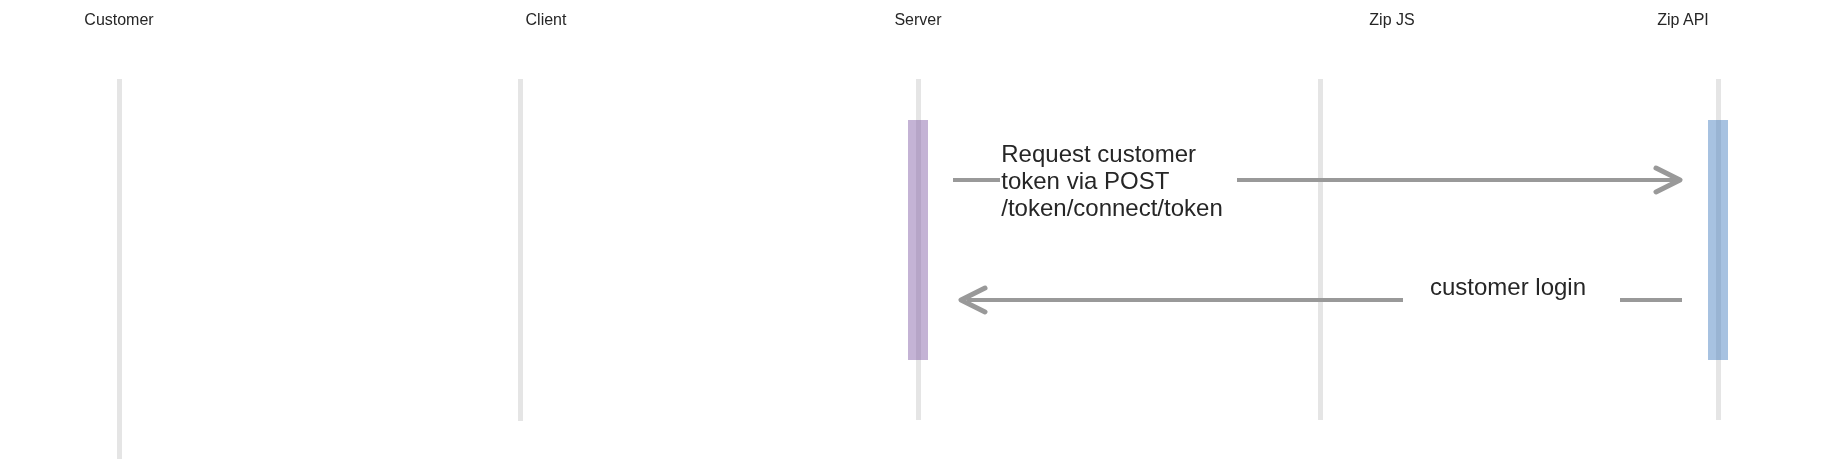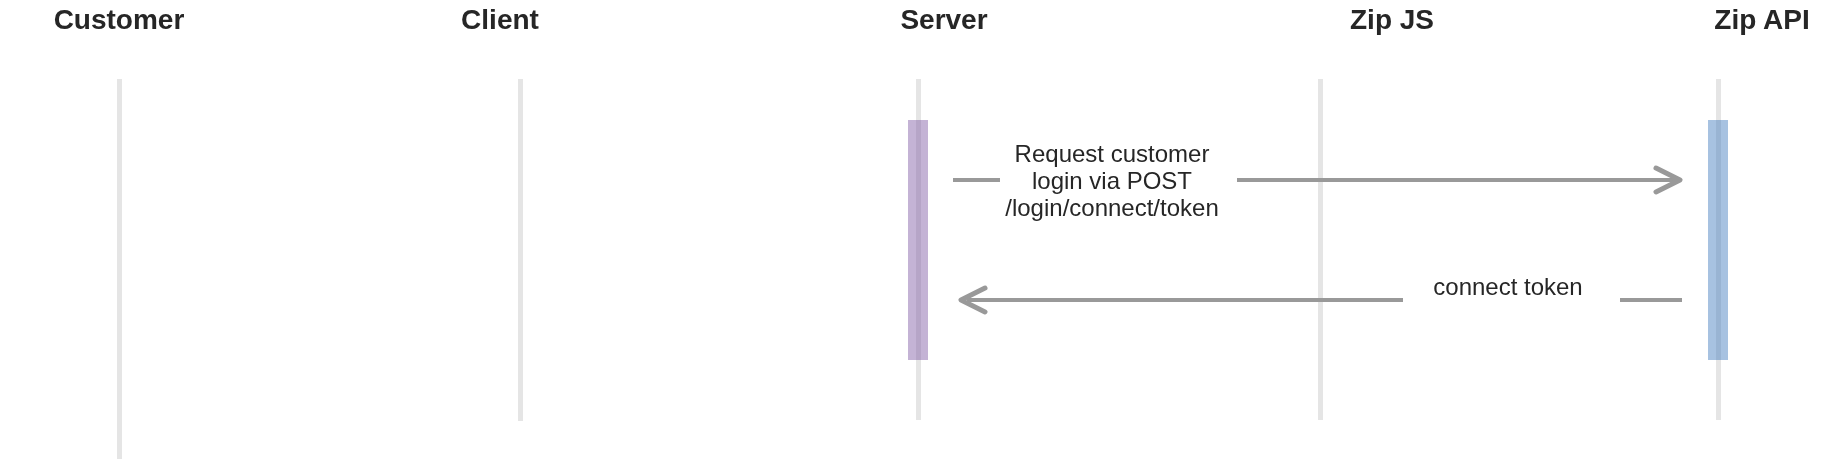--- a/index.html
+++ b/index.html
@@ -17,64 +17,64 @@
     width: 1844px;
     height: 466px;
     background: var(--background);
     overflow: hidden;
     font-family: "Liberation Sans", sans-serif;
   }
   .participant-label {
     position: absolute;
     top: 6px;
     transform: translateX(-50%);
-    font-size: 28px;
-    font-weight: bold;
+    font-size: 16px;
+    font-weight: normal;
     line-height: 28px;
     color: var(--text);
     white-space: nowrap;
   }
   .lifeline {
     position: absolute;
     top: 79px;
     width: 5px;
     background: var(--lifeline);
   }
   .activation {
     position: absolute;
     top: 120px;
     width: 20px;
     height: 240px;
   }
   .msg-label {
     position: absolute;
     transform: translateX(-50%);
-    text-align: center;
+    text-align: left;
     font-size: 24px;
     line-height: 27px;
     color: var(--text);
     white-space: nowrap;
   }
   svg.arrows {
     position: absolute;
     left: 0; top: 0;
   }
   svg.arrows line { stroke: var(--arrow); stroke-width: 4; }
   svg.arrows polyline { stroke: var(--arrow); stroke-width: 5; fill: none; stroke-linecap: round; stroke-linejoin: round; }
 </style>
 </head>
 <body>
 
 <div class="canvas">
 
   <div class="participant-label" style="left:119px">Customer</div>
-  <div class="participant-label" style="left:500px">Client</div>
-  <div class="participant-label" style="left:944px">Server</div>
+  <div class="participant-label" style="left:546px">Client</div>
+  <div class="participant-label" style="left:918px">Server</div>
   <div class="participant-label" style="left:1392px">Zip JS</div>
-  <div class="participant-label" style="left:1762px">Zip API</div>
+  <div class="participant-label" style="left:1683px">Zip API</div>
 
   <div class="lifeline" style="left:116.5px;  height:380px"></div>
   <div class="lifeline" style="left:517.5px;  height:342px"></div>
   <div class="lifeline" style="left:915.5px;  height:341px"></div>
   <div class="lifeline" style="left:1317.5px; height:341px"></div>
   <div class="lifeline" style="left:1715.5px; height:341px"></div>
 
   <div class="activation" style="left:908px;  background:var(--activation_server)"></div>
   <div class="activation" style="left:1708px; background:var(--activation_zip_api)"></div>
 
@@ -82,20 +82,20 @@
     <line x1="953" y1="180" x2="1000" y2="180"></line>
     <line x1="1237" y1="180" x2="1676" y2="180"></line>
     <polyline points="1656,168 1680,180 1656,192"></polyline>
     <line x1="1403" y1="300" x2="967" y2="300"></line>
     <polyline points="985,288 961,300 985,312"></polyline>
     <line x1="1620" y1="300" x2="1682" y2="300"></line>
   </svg>
 
   <div class="msg-label" style="left:1112px; top:140px">
     <div>Request customer</div>
-    <div>login via POST</div>
-    <div>/login/connect/token</div>
+    <div>token via POST</div>
+    <div>/token/connect/token</div>
   </div>
   <div class="msg-label" style="left:1508px; top:273px">
-    <div>connect token</div>
+    <div>customer login</div>
   </div>
 
 </div>
 
 </body></html>

